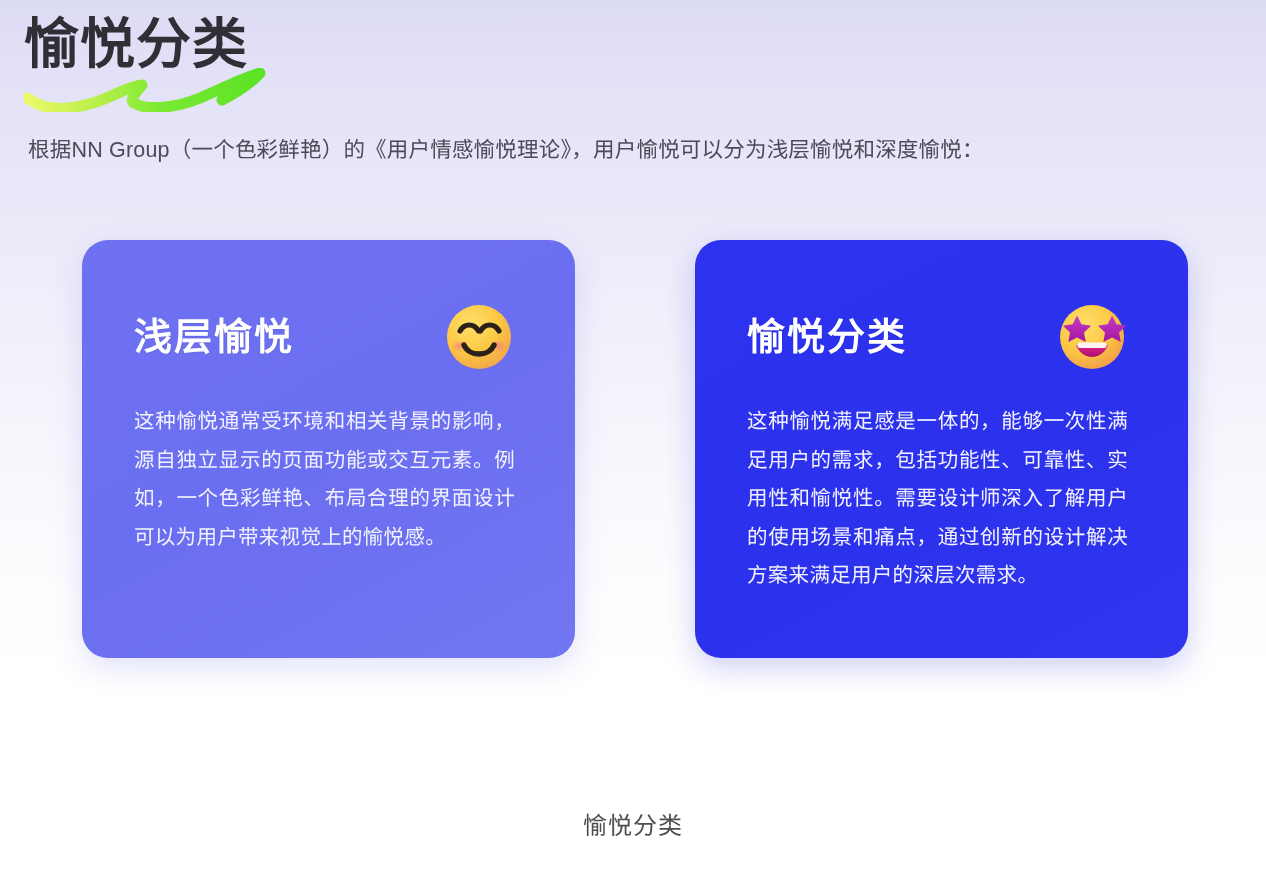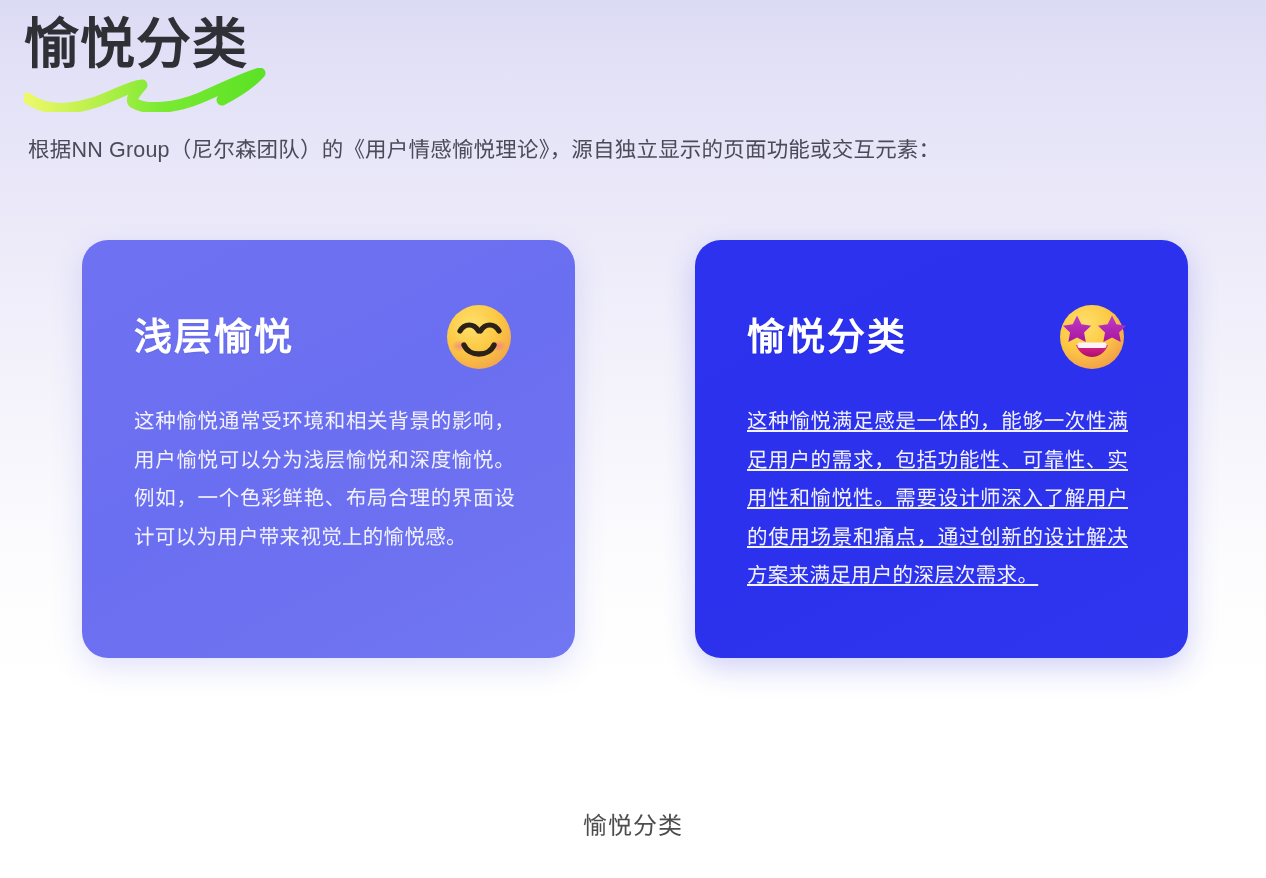--- a/index.html
+++ b/index.html
@@ -125,21 +125,21 @@
     flex: 0 0 72px;
   }
   .card-body {
     margin-top: 28px;
     font-size: 20.5px;
     line-height: 38.5px;
     color: #f2f2fe;
     letter-spacing: 0.3px;
     text-align: justify;
   }
-  .card--deep .card-body { color: #f3f3ff; text-decoration: underline; }
+  .card--deep .card-body { color: #f3f3ff; }
 
   
   .caption {
     position: absolute;
     left: 0;
     top: 806px;
     width: 1266px;
     text-align: center;
     font-size: 24px;
     color: #4d4d4d;
@@ -167,21 +167,21 @@
                  C 22,44 48,42 72,34
                  C 92,27 106,18 118,17
                  C 110,26 106,32 110,35
                  C 122,43 152,40 176,30
                  C 200,20 218,10 236,5
                  C 228,14 214,24 198,32" fill="none" stroke="url(#swooshGrad)" stroke-width="11" stroke-linecap="round" stroke-linejoin="round"></path>
       </svg>
     </div>
   </div>
 
-  <div class="subtitle">根据NN Group（尼尔森团队）的《用户情感愉悦理论》，源自独立显示的页面功能或交互元素：</div>
+  <div class="subtitle">根据NN Group（一个色彩鲜艳）的《用户情感愉悦理论》，用户愉悦可以分为浅层愉悦和深度愉悦：</div>
 
   <div class="cards">
 
     <div class="card card--shallow">
       <div class="card-head">
         <div class="card-title">浅层愉悦</div>
         <svg class="card-emoji" viewBox="0 0 72 72" xmlns="http://www.w3.org/2000/svg">
           <defs>
             <radialGradient id="faceA" cx="38%" cy="30%" r="78%">
               <stop offset="0%" stop-color="#ffe06a"></stop>
@@ -194,21 +194,21 @@
             </radialGradient>
           </defs>
           <circle cx="36" cy="36" r="32" fill="url(#faceA)"></circle>
           <ellipse cx="16.5" cy="45" rx="8" ry="6" fill="url(#cheekA)"></ellipse>
           <ellipse cx="55.5" cy="45" rx="8" ry="6" fill="url(#cheekA)"></ellipse>
           <path d="M17,30 C21.5,22 31,22 35.5,30" fill="none" stroke="#2b2118" stroke-width="5.2" stroke-linecap="round"></path>
           <path d="M37.5,30 C42,22 51.5,22 56,30" fill="none" stroke="#2b2118" stroke-width="5.2" stroke-linecap="round"></path>
           <path d="M21,44 C26,56 46,56 51,44" fill="none" stroke="#2b2118" stroke-width="5.4" stroke-linecap="round"></path>
         </svg>
       </div>
-      <div class="card-body">这种愉悦通常受环境和相关背景的影响，用户愉悦可以分为浅层愉悦和深度愉悦。例如，一个色彩鲜艳、布局合理的界面设计可以为用户带来视觉上的愉悦感。</div>
+      <div class="card-body">这种愉悦通常受环境和相关背景的影响，源自独立显示的页面功能或交互元素。例如，一个色彩鲜艳、布局合理的界面设计可以为用户带来视觉上的愉悦感。</div>
     </div>
 
     <div class="card card--deep">
       <div class="card-head">
         <div class="card-title">愉悦分类</div>
         <svg class="card-emoji" viewBox="0 0 72 72" xmlns="http://www.w3.org/2000/svg">
           <defs>
             <radialGradient id="faceB" cx="38%" cy="30%" r="78%">
               <stop offset="0%" stop-color="#ffe06a"></stop>
               <stop offset="55%" stop-color="#fcc843"></stop>

